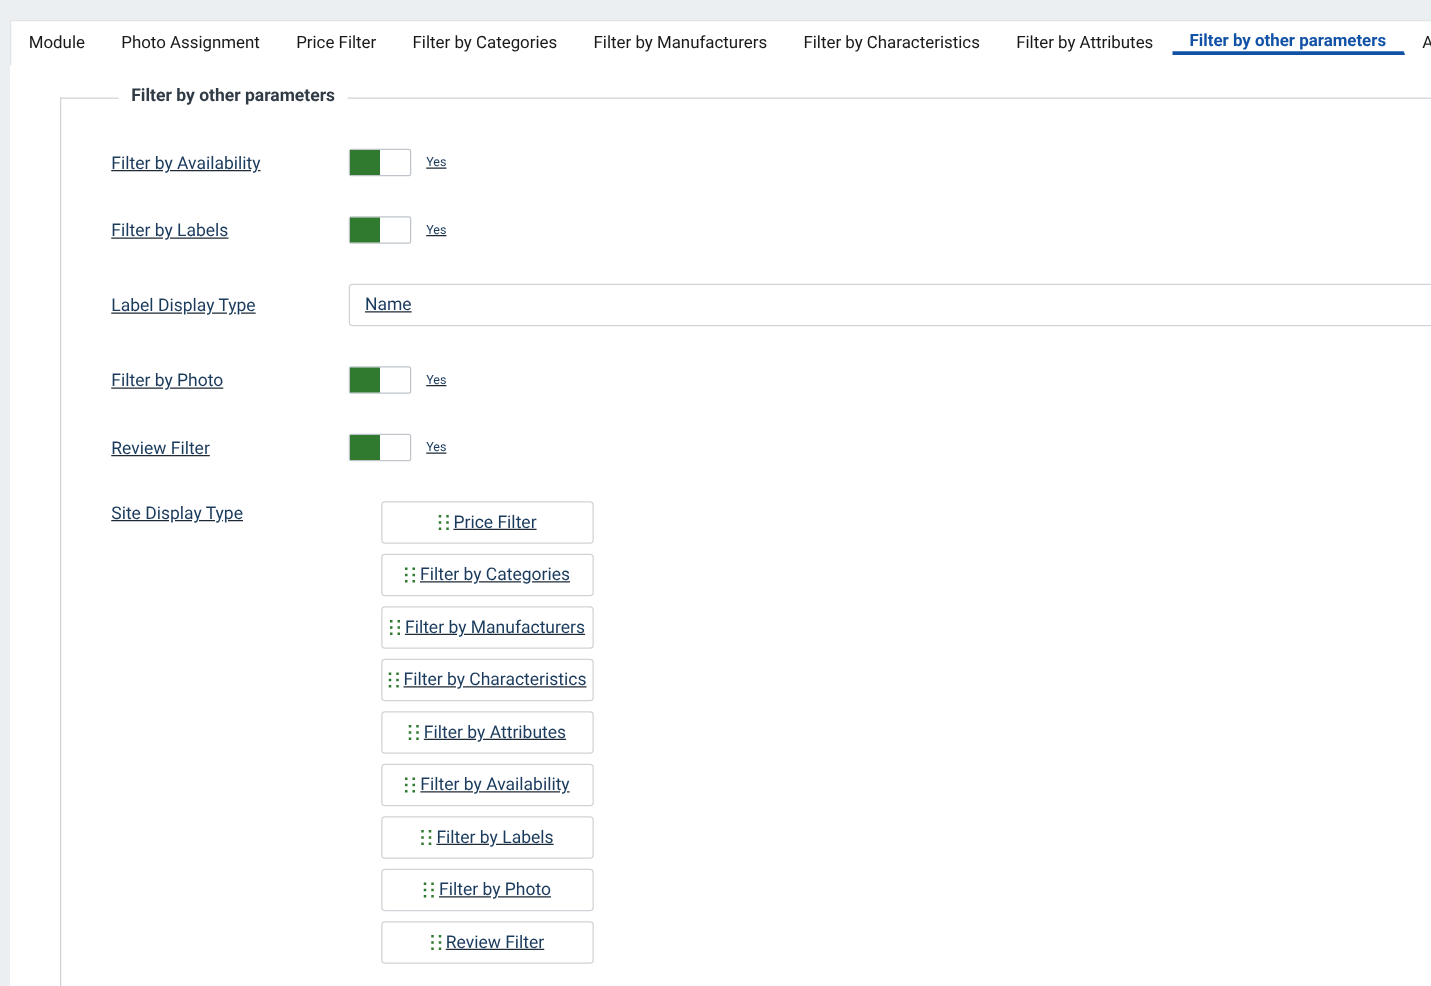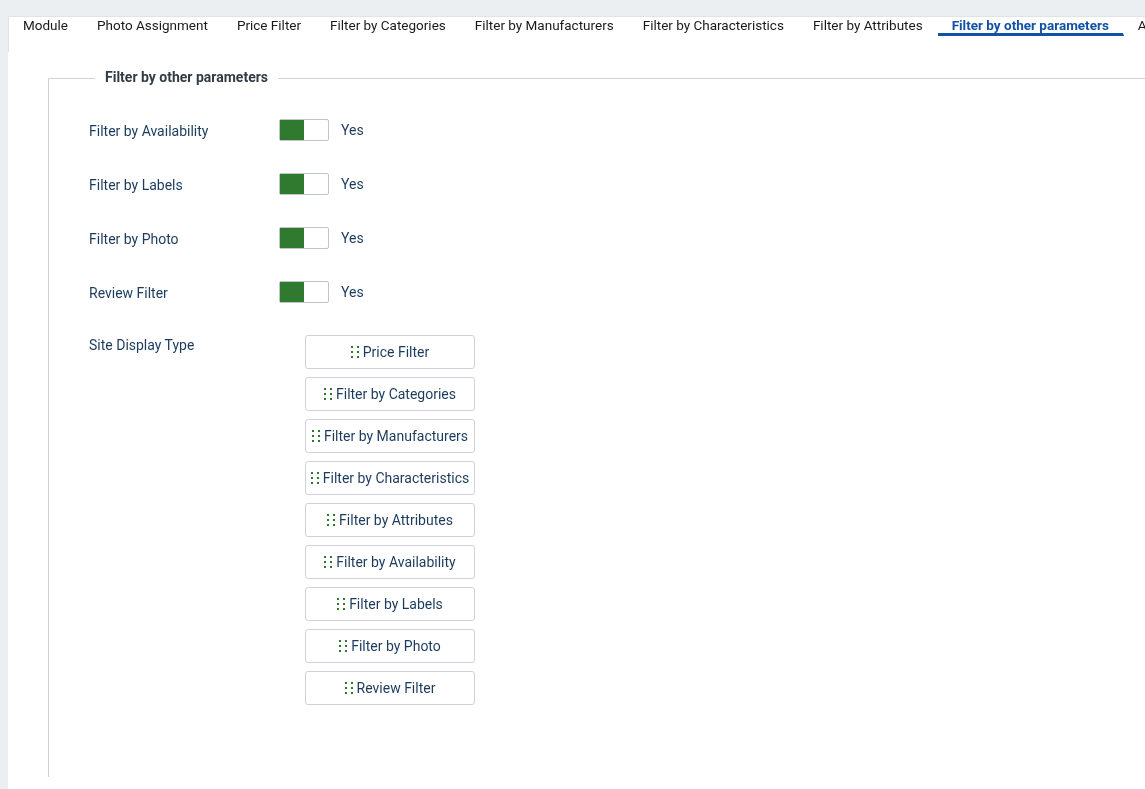--- a/index.html
+++ b/index.html
@@ -19,21 +19,21 @@
     width: 100%;
   }
 
   
   .tabs-wrap {
     margin-left: 8px;
     background: #fff;
     border-top: 1px solid #e1e4e7;
     border-left: 1px solid #e1e4e7;
     display: flex;
-    align-items: flex-start;
+    align-items: center;
     height: 36px;
   }
   .tab {
     padding: 0 14px;
     display: flex;
     align-items: center;
     border-right: 1px solid transparent;
     border-bottom: 2px solid transparent;
     font-size: 13.5px;
     color: #1a1a1a;
@@ -69,20 +69,21 @@
     padding: 0 10px;
     font-weight: 700;
     font-size: 14px;
     color: #303b46;
   }
 
   .row {
     display: flex;
     align-items: center;
     margin-bottom: 32px;
+    text-decoration: underline;
   }
   .row-top { align-items: flex-start; }
   .label-col {
     width: 190px;
     flex: 0 0 190px;
     color: #1b3b5d;
     font-size: 14px;
     padding-top: 2px;
   }
   .ctrl-col {
@@ -103,21 +104,21 @@
   }
   .toggle::before {
     content: "";
     position: absolute;
     left: 0; top: 0;
     width: 50%; height: 100%;
     background: #2f7a2f;
   }
   .toggle-text {
     color: #1b3b5d;
-    font-size: 14px;
+    font-size: 10px;
   }
 
   
   .select {
     height: 34px;
     background: #fff;
     border: 1px solid #cfd3d7;
     border-radius: 3px;
     display: flex;
     align-items: center;
@@ -215,20 +216,28 @@
       </div>
 
       <div class="row">
         <div class="label-col">Filter by Labels</div>
         <div class="ctrl-col">
           <div class="toggle"></div>
           <span class="toggle-text">Yes</span>
         </div>
       </div>
 
+      <div class="row">
+        <div class="label-col">Label Display Type</div>
+        <div class="ctrl-col">
+          <div class="select">
+            <span>Name</span>
+          </div>
+        </div>
+      </div>
 
       <div class="row">
         <div class="label-col">Filter by Photo</div>
         <div class="ctrl-col">
           <div class="toggle"></div>
           <span class="toggle-text">Yes</span>
         </div>
       </div>
 
       <div class="row">

